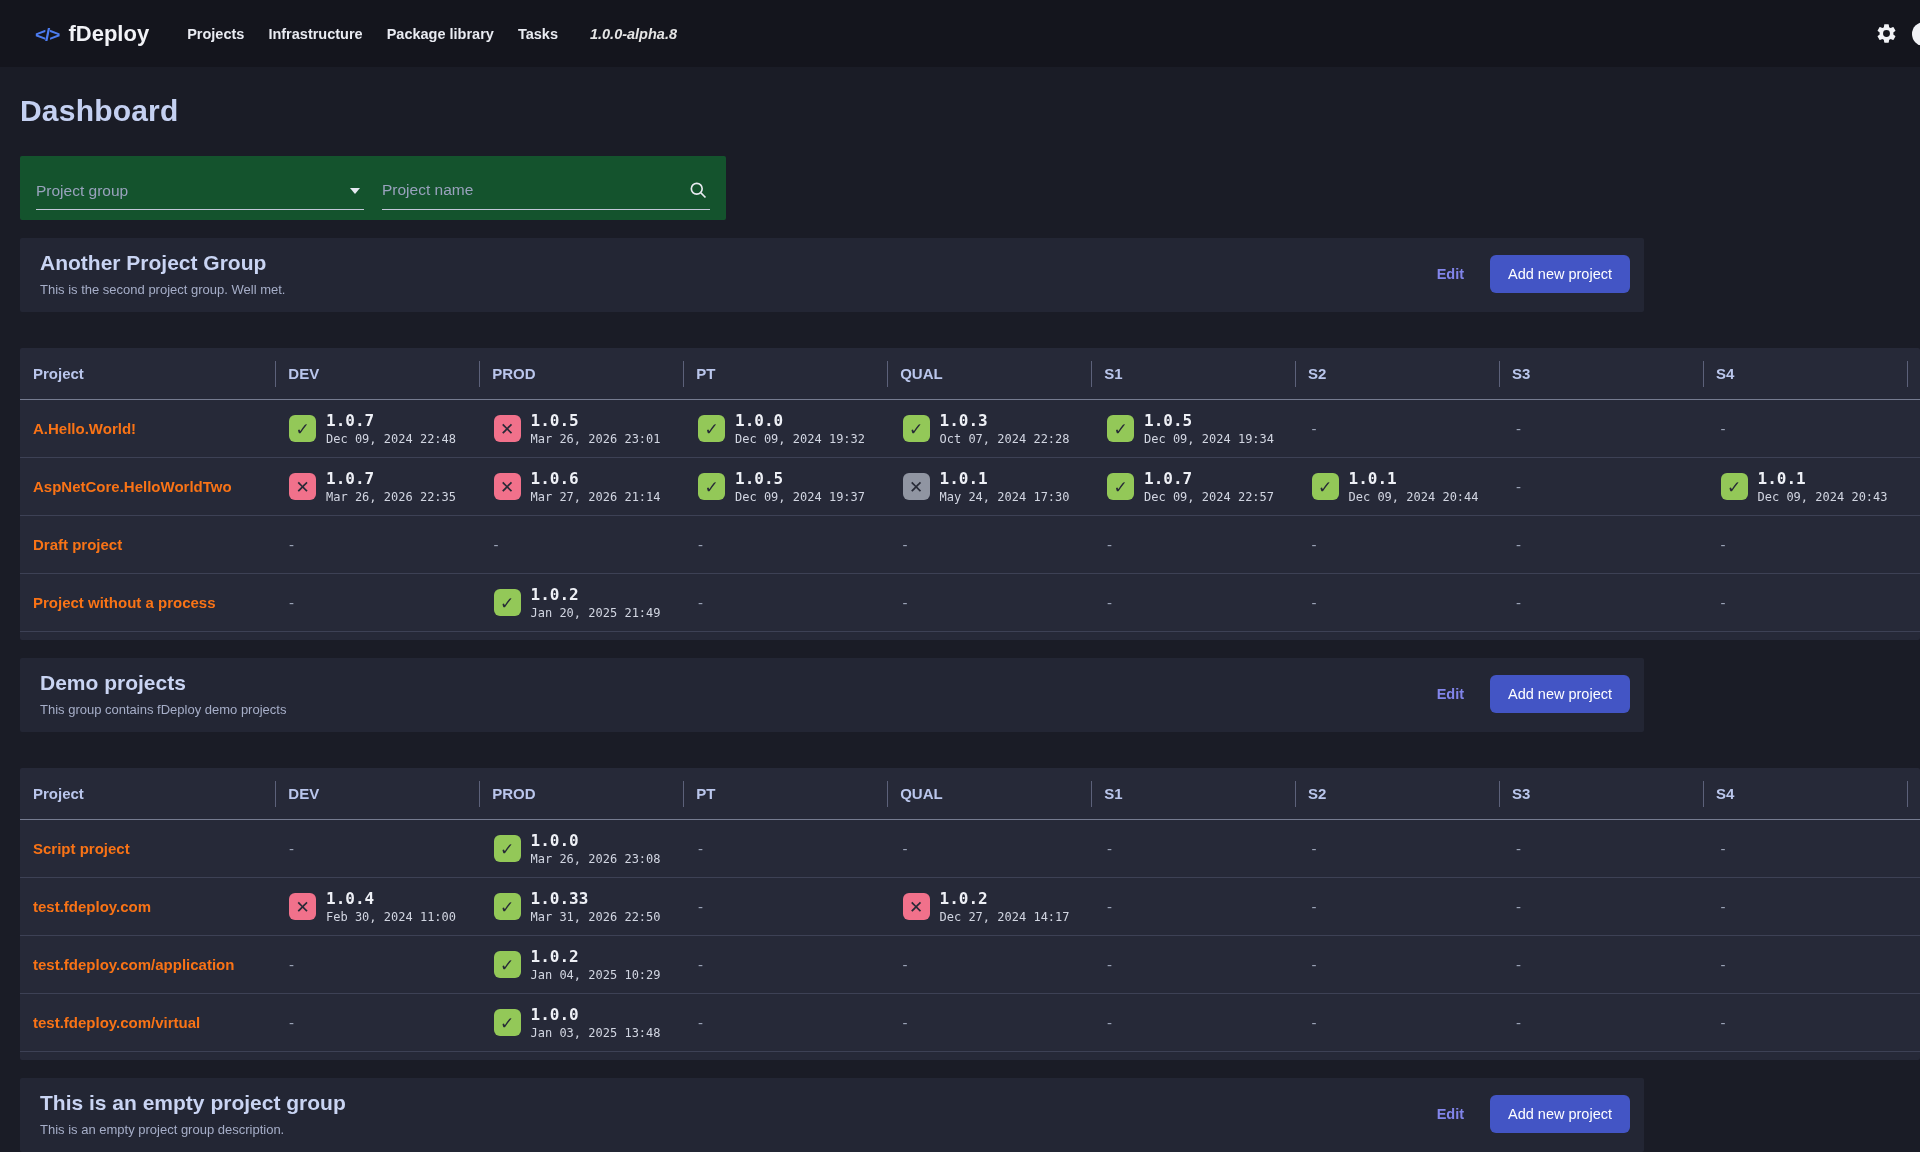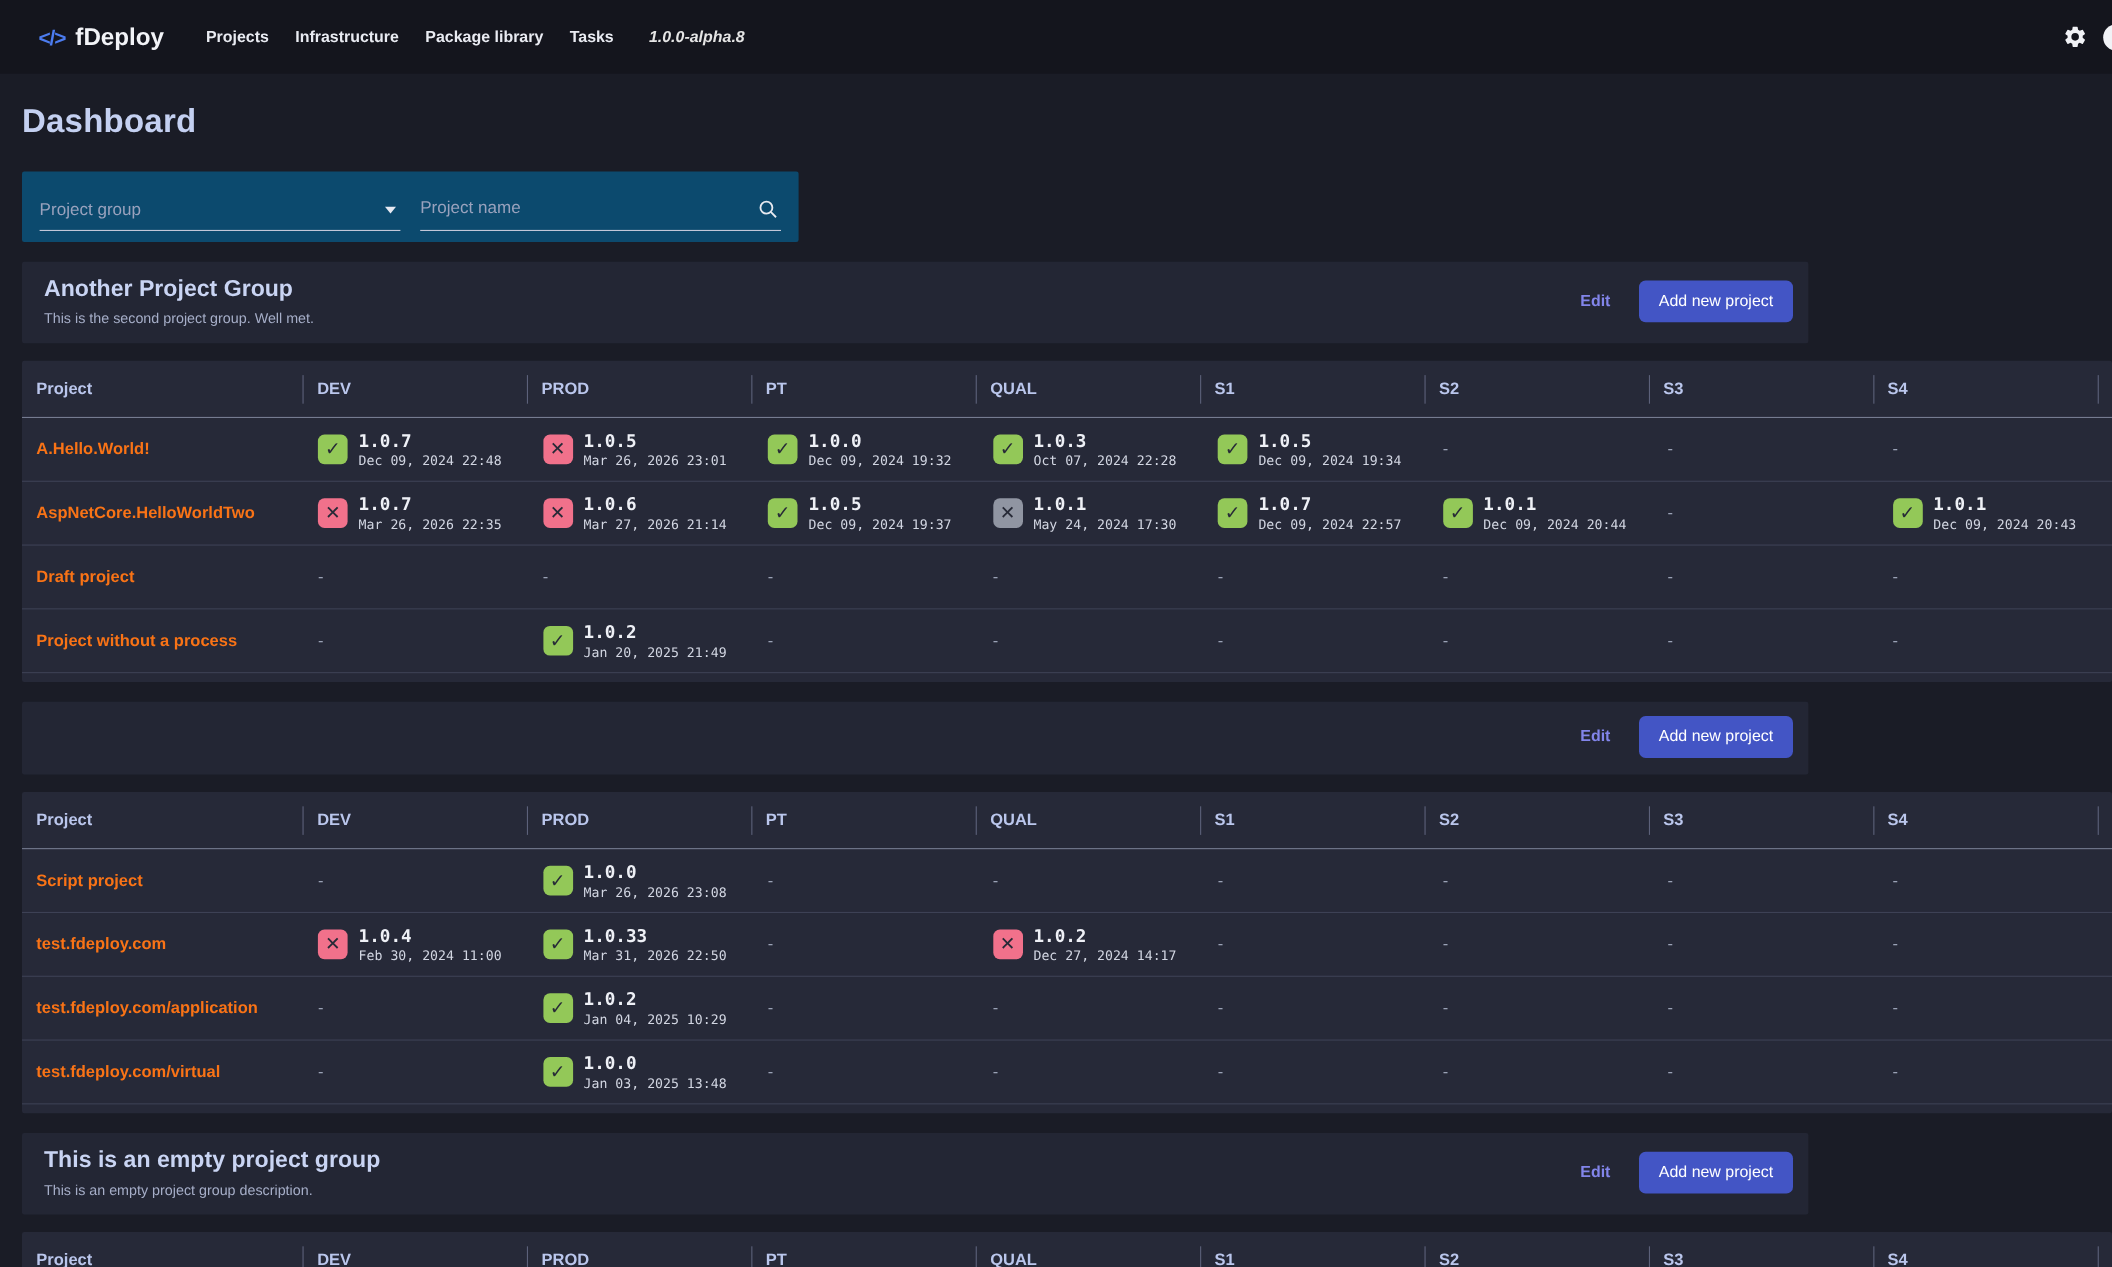--- a/index.html
+++ b/index.html
@@ -20,22 +20,22 @@
   .nav-item { color: #e9ebf2; font-weight: bold; font-size: 14.5px; padding: 0 12px; cursor: pointer; text-decoration: none; }
   .nav-version { color: #e5e5e5; font-weight: bold; font-size: 14.5px; margin-left: 20px; font-style: italic; }
   .nav-icons { margin-left: auto; display: flex; align-items: center; gap: 14px; margin-right: -16px; }
   .icon-btn { width: 24px; height: 24px; display: flex; align-items: center; justify-content: center; cursor: pointer; flex: 0 0 auto; }
   .user-circle { width: 24px; height: 24px; border-radius: 50%; background: #f1f2f6; }
   
   .content { padding-left: 20px; width: 1920px; }
   .page-title { margin-top: 27px; font-size: 30px; color: #c4d0f1; letter-spacing: .2px; font-weight: bold; }
   
   .filter-card {
-    margin-top: 28px; width: 706px; height: 64px; background: #0c4a6e; border-radius: 2px;
-    display: flex; align-items: flex-end; padding: 0 16px 10px 16px;  justify-content: space-between;
+    margin-top: 28px; width: 706px; height: 64px; background: #14532d; border-radius: 2px;
+    display: flex; align-items: flex-end; padding: 0 16px 10px 16px; gap: 18px;
   }
   .field {
     width: 328px; border-bottom: 1px solid #c2c7d8; padding-bottom: 9px;
     display: flex; align-items: center; cursor: pointer;
   }
   .field-label { color: #99a2bd; font-size: 15.5px; }
   .field-input {
     background: transparent; border: none; outline: none; width: 280px;
     color: #dfe3ee; font-size: 15.5px; font-family: "Liberation Sans", sans-serif;
   }
@@ -56,21 +56,21 @@
   .gh-desc { font-size: 13px; color: #a6aec8; margin-top: 7px; }
   .gh-actions { margin-left: auto; display: flex; align-items: center; }
   .edit-link { color: #8285ea; font-weight: bold; font-size: 14.5px; padding: 10px 26px; cursor: pointer; text-decoration: none; }
   .add-btn {
     background: #4355c5; color: #ffffff; font-weight: normal; font-size: 14.5px;
     border: none; border-radius: 6px; padding: 11px 18px; cursor: pointer;
     font-family: "Liberation Sans", sans-serif;
   }
   
   .table-card {
-    margin-top: 16px; width: 1900px; background: #262938; border-radius: 2px;
+    margin-top: 36px; width: 1900px; background: #262938; border-radius: 2px;
     padding-bottom: 8px; overflow: hidden;
   }
   .thead { display: flex; height: 52px; align-items: stretch; border-bottom: 1px solid #757b90; }
   .th { color: #bac6ec; font-size: 15px; font-weight: bold; display: flex; align-items: center; }
   .th-project { width: 256px; padding-left: 13px; }
   .th-env { width: 204.5px; padding-left: 13px; position: relative; }
   .th-env::before {
     content: ""; position: absolute; left: 0; top: 50%; transform: translateY(-50%);
     width: 1px; height: 26px; background: #5c617a;
   }
@@ -320,20 +320,24 @@
               <div class="td-env">
                 <span class="dash">-</span>
               </div>
             </div>
           </div>
     </div>
   </section>
 
   <section class="group">
     <div class="group-header">
+      <div class="gh-text">
+        <h2 class="gh-title">Demo projects</h2>
+        <p class="gh-desc">This group contains fDeploy demo projects</p>
+      </div>
       <div class="gh-actions">
         <a class="edit-link">Edit</a>
         <button class="add-btn">Add new project</button>
       </div>
     </div>
     <div class="table-card">
       <div class="thead">
             <div class="th th-project">Project</div>
             <div class="th th-env">DEV</div>
             <div class="th th-env">PROD</div>

